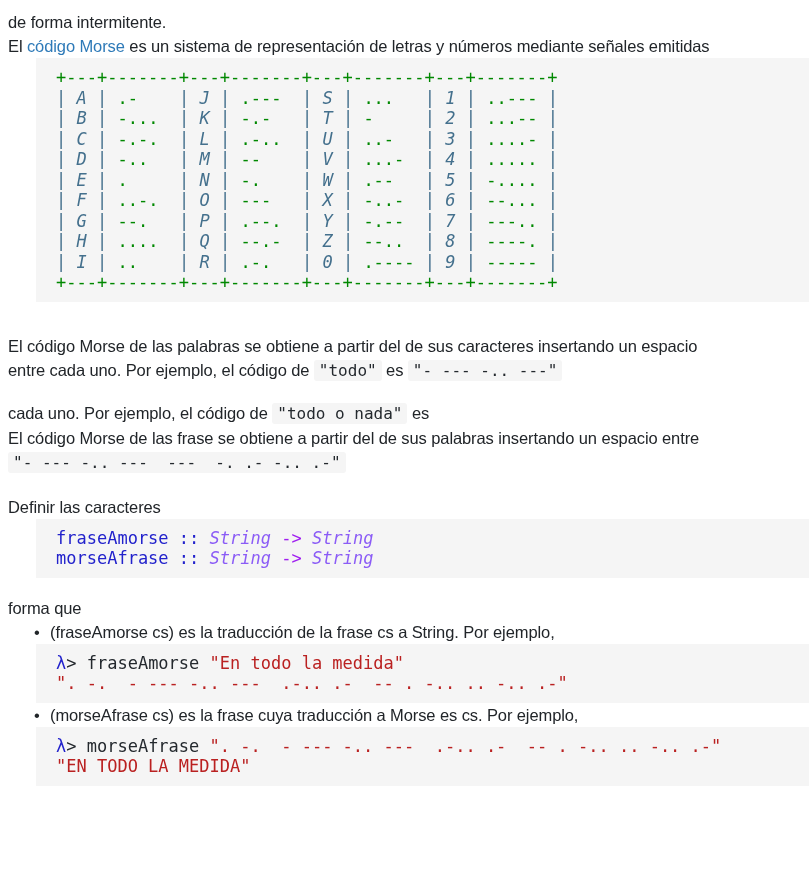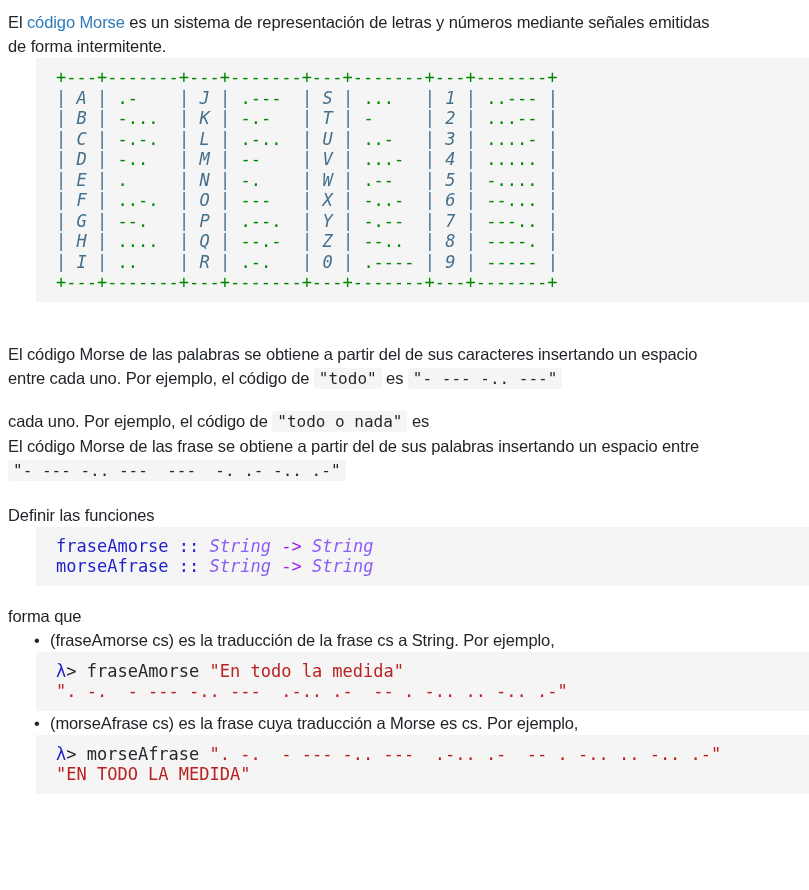--- a/index.html
+++ b/index.html
@@ -8,21 +8,21 @@
     padding:8px 0 0 8px;background:#ffffff;overflow:hidden;
     font-family:"Liberation Sans",sans-serif;
     font-size:16.5px;line-height:24px;color:#212529;letter-spacing:-0.1px;
   }
   p{margin:0 10px 0 0;}
   .line{display:block;}
   
   .p1{margin-top:2px;}
   .p2{margin-top:20px;}
   .block1{margin-top:10px;}
-  .p3{margin-top:40px;}
+  .p3{margin-top:32px;}
   .p4{margin-top:18px;}
   .p5{margin-top:20px;}
   .block2{margin-top:6px;}
   .p6{margin-top:18px;}
   .b1{margin-top:14px;}
   .block3{margin-top:10px;}
   .b2{margin-top:18px;}
   .block4{margin-top:8px;}
   
   .codeblock{
@@ -51,39 +51,39 @@
   
   .bullet-row{display:flex;margin:0 10px 0 26px;}
   .bullet-marker{flex:none;width:16px;}
 </style>
 </head>
 <body>
 
 <main>
 
   <p class="p1">
+      <span class="line"><span class="seg-text">de forma intermitente.</span></span>
       <span class="line"><span class="seg-text">El </span><span class="seg-link">código Morse</span><span class="seg-text"> es un sistema de representación de letras y números mediante señales emitidas</span></span>
-      <span class="line"><span class="seg-text">de forma intermitente.</span></span>
     </p>
 
 
   <pre class="codeblock block1"><span class="line"><span class="m-green">+---+-------+---+-------+---+-------+---+-------+</span></span><span class="line"><span class="m-pipe">|</span><span class="m-sp"> </span><span class="m-cell">A</span><span class="m-sp"> </span><span class="m-pipe">|</span><span class="m-sp"> </span><span class="m-green">.-</span><span class="m-sp">    </span><span class="m-pipe">|</span><span class="m-sp"> </span><span class="m-cell">J</span><span class="m-sp"> </span><span class="m-pipe">|</span><span class="m-sp"> </span><span class="m-green">.---</span><span class="m-sp">  </span><span class="m-pipe">|</span><span class="m-sp"> </span><span class="m-cell">S</span><span class="m-sp"> </span><span class="m-pipe">|</span><span class="m-sp"> </span><span class="m-green">...</span><span class="m-sp">   </span><span class="m-pipe">|</span><span class="m-sp"> </span><span class="m-cell">1</span><span class="m-sp"> </span><span class="m-pipe">|</span><span class="m-sp"> </span><span class="m-green">..---</span><span class="m-sp"> </span><span class="m-pipe">|</span></span><span class="line"><span class="m-pipe">|</span><span class="m-sp"> </span><span class="m-cell">B</span><span class="m-sp"> </span><span class="m-pipe">|</span><span class="m-sp"> </span><span class="m-green">-...</span><span class="m-sp">  </span><span class="m-pipe">|</span><span class="m-sp"> </span><span class="m-cell">K</span><span class="m-sp"> </span><span class="m-pipe">|</span><span class="m-sp"> </span><span class="m-green">-.-</span><span class="m-sp">   </span><span class="m-pipe">|</span><span class="m-sp"> </span><span class="m-cell">T</span><span class="m-sp"> </span><span class="m-pipe">|</span><span class="m-sp"> </span><span class="m-green">-</span><span class="m-sp">     </span><span class="m-pipe">|</span><span class="m-sp"> </span><span class="m-cell">2</span><span class="m-sp"> </span><span class="m-pipe">|</span><span class="m-sp"> </span><span class="m-green">...--</span><span class="m-sp"> </span><span class="m-pipe">|</span></span><span class="line"><span class="m-pipe">|</span><span class="m-sp"> </span><span class="m-cell">C</span><span class="m-sp"> </span><span class="m-pipe">|</span><span class="m-sp"> </span><span class="m-green">-.-.</span><span class="m-sp">  </span><span class="m-pipe">|</span><span class="m-sp"> </span><span class="m-cell">L</span><span class="m-sp"> </span><span class="m-pipe">|</span><span class="m-sp"> </span><span class="m-green">.-..</span><span class="m-sp">  </span><span class="m-pipe">|</span><span class="m-sp"> </span><span class="m-cell">U</span><span class="m-sp"> </span><span class="m-pipe">|</span><span class="m-sp"> </span><span class="m-green">..-</span><span class="m-sp">   </span><span class="m-pipe">|</span><span class="m-sp"> </span><span class="m-cell">3</span><span class="m-sp"> </span><span class="m-pipe">|</span><span class="m-sp"> </span><span class="m-green">....-</span><span class="m-sp"> </span><span class="m-pipe">|</span></span><span class="line"><span class="m-pipe">|</span><span class="m-sp"> </span><span class="m-cell">D</span><span class="m-sp"> </span><span class="m-pipe">|</span><span class="m-sp"> </span><span class="m-green">-..</span><span class="m-sp">   </span><span class="m-pipe">|</span><span class="m-sp"> </span><span class="m-cell">M</span><span class="m-sp"> </span><span class="m-pipe">|</span><span class="m-sp"> </span><span class="m-green">--</span><span class="m-sp">    </span><span class="m-pipe">|</span><span class="m-sp"> </span><span class="m-cell">V</span><span class="m-sp"> </span><span class="m-pipe">|</span><span class="m-sp"> </span><span class="m-green">...-</span><span class="m-sp">  </span><span class="m-pipe">|</span><span class="m-sp"> </span><span class="m-cell">4</span><span class="m-sp"> </span><span class="m-pipe">|</span><span class="m-sp"> </span><span class="m-green">.....</span><span class="m-sp"> </span><span class="m-pipe">|</span></span><span class="line"><span class="m-pipe">|</span><span class="m-sp"> </span><span class="m-cell">E</span><span class="m-sp"> </span><span class="m-pipe">|</span><span class="m-sp"> </span><span class="m-green">.</span><span class="m-sp">     </span><span class="m-pipe">|</span><span class="m-sp"> </span><span class="m-cell">N</span><span class="m-sp"> </span><span class="m-pipe">|</span><span class="m-sp"> </span><span class="m-green">-.</span><span class="m-sp">    </span><span class="m-pipe">|</span><span class="m-sp"> </span><span class="m-cell">W</span><span class="m-sp"> </span><span class="m-pipe">|</span><span class="m-sp"> </span><span class="m-green">.--</span><span class="m-sp">   </span><span class="m-pipe">|</span><span class="m-sp"> </span><span class="m-cell">5</span><span class="m-sp"> </span><span class="m-pipe">|</span><span class="m-sp"> </span><span class="m-green">-....</span><span class="m-sp"> </span><span class="m-pipe">|</span></span><span class="line"><span class="m-pipe">|</span><span class="m-sp"> </span><span class="m-cell">F</span><span class="m-sp"> </span><span class="m-pipe">|</span><span class="m-sp"> </span><span class="m-green">..-.</span><span class="m-sp">  </span><span class="m-pipe">|</span><span class="m-sp"> </span><span class="m-cell">O</span><span class="m-sp"> </span><span class="m-pipe">|</span><span class="m-sp"> </span><span class="m-green">---</span><span class="m-sp">   </span><span class="m-pipe">|</span><span class="m-sp"> </span><span class="m-cell">X</span><span class="m-sp"> </span><span class="m-pipe">|</span><span class="m-sp"> </span><span class="m-green">-..-</span><span class="m-sp">  </span><span class="m-pipe">|</span><span class="m-sp"> </span><span class="m-cell">6</span><span class="m-sp"> </span><span class="m-pipe">|</span><span class="m-sp"> </span><span class="m-green">--...</span><span class="m-sp"> </span><span class="m-pipe">|</span></span><span class="line"><span class="m-pipe">|</span><span class="m-sp"> </span><span class="m-cell">G</span><span class="m-sp"> </span><span class="m-pipe">|</span><span class="m-sp"> </span><span class="m-green">--.</span><span class="m-sp">   </span><span class="m-pipe">|</span><span class="m-sp"> </span><span class="m-cell">P</span><span class="m-sp"> </span><span class="m-pipe">|</span><span class="m-sp"> </span><span class="m-green">.--.</span><span class="m-sp">  </span><span class="m-pipe">|</span><span class="m-sp"> </span><span class="m-cell">Y</span><span class="m-sp"> </span><span class="m-pipe">|</span><span class="m-sp"> </span><span class="m-green">-.--</span><span class="m-sp">  </span><span class="m-pipe">|</span><span class="m-sp"> </span><span class="m-cell">7</span><span class="m-sp"> </span><span class="m-pipe">|</span><span class="m-sp"> </span><span class="m-green">---..</span><span class="m-sp"> </span><span class="m-pipe">|</span></span><span class="line"><span class="m-pipe">|</span><span class="m-sp"> </span><span class="m-cell">H</span><span class="m-sp"> </span><span class="m-pipe">|</span><span class="m-sp"> </span><span class="m-green">....</span><span class="m-sp">  </span><span class="m-pipe">|</span><span class="m-sp"> </span><span class="m-cell">Q</span><span class="m-sp"> </span><span class="m-pipe">|</span><span class="m-sp"> </span><span class="m-green">--.-</span><span class="m-sp">  </span><span class="m-pipe">|</span><span class="m-sp"> </span><span class="m-cell">Z</span><span class="m-sp"> </span><span class="m-pipe">|</span><span class="m-sp"> </span><span class="m-green">--..</span><span class="m-sp">  </span><span class="m-pipe">|</span><span class="m-sp"> </span><span class="m-cell">8</span><span class="m-sp"> </span><span class="m-pipe">|</span><span class="m-sp"> </span><span class="m-green">----.</span><span class="m-sp"> </span><span class="m-pipe">|</span></span><span class="line"><span class="m-pipe">|</span><span class="m-sp"> </span><span class="m-cell">I</span><span class="m-sp"> </span><span class="m-pipe">|</span><span class="m-sp"> </span><span class="m-green">..</span><span class="m-sp">    </span><span class="m-pipe">|</span><span class="m-sp"> </span><span class="m-cell">R</span><span class="m-sp"> </span><span class="m-pipe">|</span><span class="m-sp"> </span><span class="m-green">.-.</span><span class="m-sp">   </span><span class="m-pipe">|</span><span class="m-sp"> </span><span class="m-cell">0</span><span class="m-sp"> </span><span class="m-pipe">|</span><span class="m-sp"> </span><span class="m-green">.----</span><span class="m-sp"> </span><span class="m-pipe">|</span><span class="m-sp"> </span><span class="m-cell">9</span><span class="m-sp"> </span><span class="m-pipe">|</span><span class="m-sp"> </span><span class="m-green">-----</span><span class="m-sp"> </span><span class="m-pipe">|</span></span><span class="line"><span class="m-green">+---+-------+---+-------+---+-------+---+-------+</span></span></pre>
 
   <p class="p3">
       <span class="line"><span class="seg-text">El código Morse de las palabras se obtiene a partir del de sus caracteres insertando un espacio</span></span>
       <span class="line"><span class="seg-text">entre cada uno. Por ejemplo, el código de </span><span class="seg-code">"todo"</span><span class="seg-text"> es </span><span class="seg-code">"- --- -.. ---"</span></span>
     </p>
 
   <p class="p4">
       <span class="line"><span class="seg-text">cada uno. Por ejemplo, el código de </span><span class="seg-code">"todo o nada"</span><span class="seg-text"> es</span></span>
       <span class="line"><span class="seg-text">El código Morse de las frase se obtiene a partir del de sus palabras insertando un espacio entre</span></span>
       <span class="line"><span class="seg-code">"- --- -.. ---  ---  -. .- -.. .-"</span></span>
     </p>
 
-  <p class="p5">Definir las funciones</p>
+  <p class="p5">Definir las caracteres</p>
 
   <pre class="codeblock block2"><span class="line"><span class="seg-name">fraseAmorse</span><span class="seg-plain"> </span><span class="seg-op">::</span><span class="seg-plain"> </span><span class="seg-type">String</span><span class="seg-plain"> </span><span class="seg-arrow">-&gt;</span><span class="seg-plain"> </span><span class="seg-type">String</span></span><span class="line"><span class="seg-name">morseAfrase</span><span class="seg-plain"> </span><span class="seg-op">::</span><span class="seg-plain"> </span><span class="seg-type">String</span><span class="seg-plain"> </span><span class="seg-arrow">-&gt;</span><span class="seg-plain"> </span><span class="seg-type">String</span></span></pre>
 
   <p class="p6">forma que</p>
 
   <div class="bullet-row b1">
     <span class="bullet-marker">•</span>
     <span class="bullet-text">(fraseAmorse cs) es la traducción de la frase cs a String. Por ejemplo,</span>
   </div>
 

